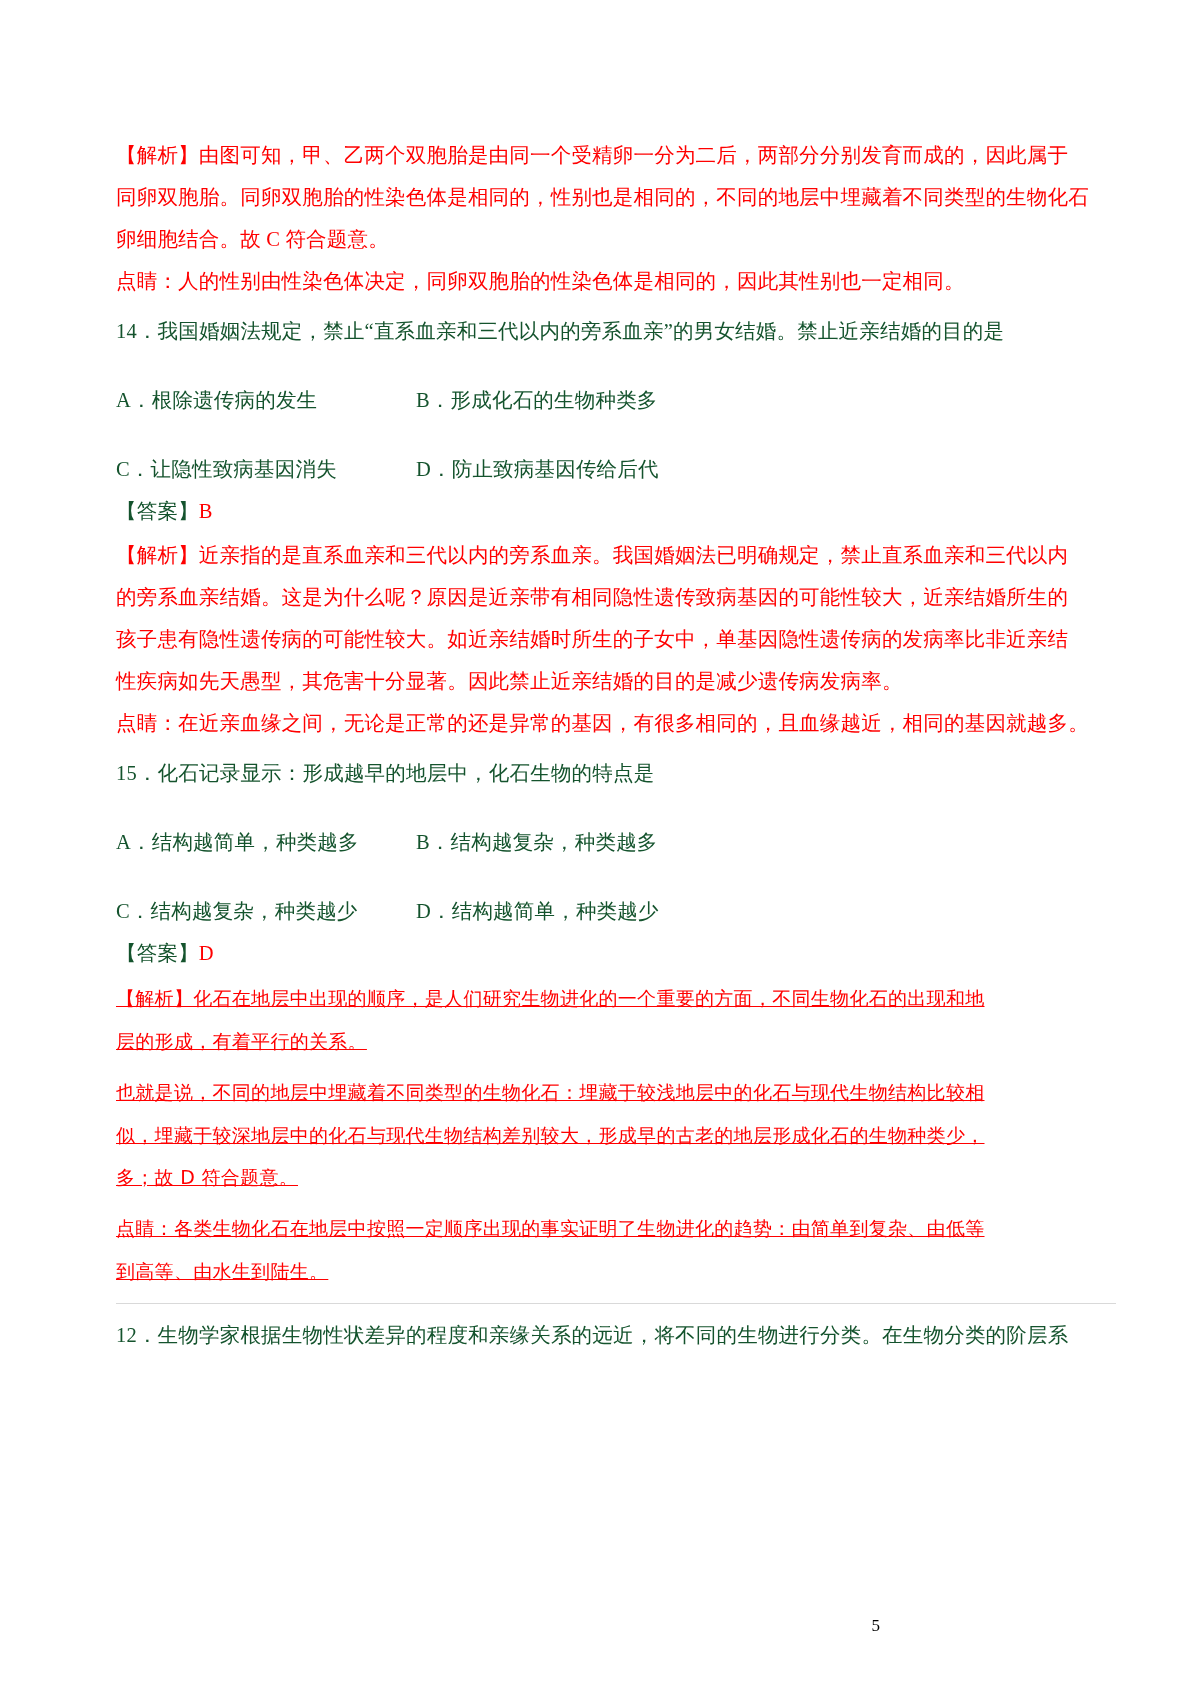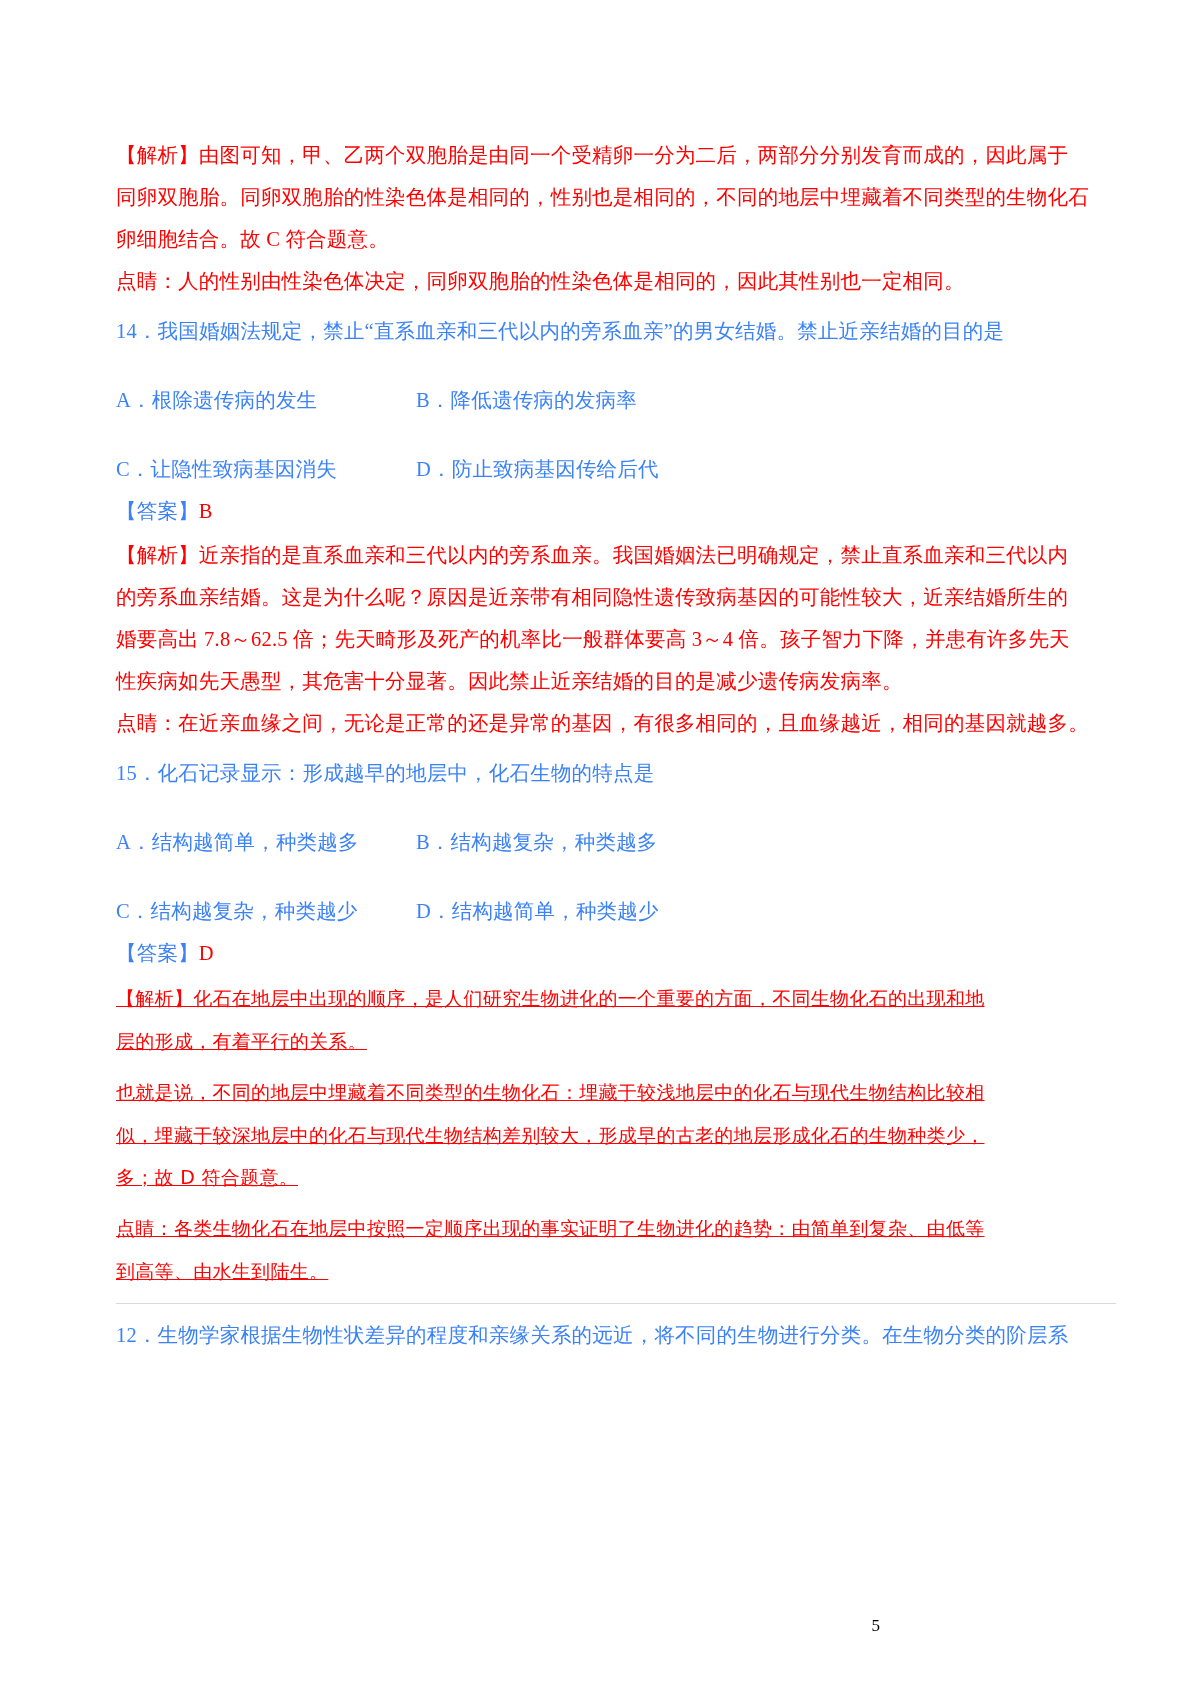--- a/index.html
+++ b/index.html
@@ -29,21 +29,21 @@
   p {
     margin: 0 0 4px 0;
     line-height: 1.95;
     font-size: 20.5px;
     letter-spacing: 0.2px;
   }
   .red {
     color: #ff0000;
   }
   .black {
-    color: #3b82f6;
+    color: #14532d;
   }
   .q-line {
     margin-top: 10px;
     margin-bottom: 2px;
   }
   .opt-line {
     margin: 0 0 2px 0;
   }
   .opt-a { display: inline-block; min-width: 300px; margin-top: 27px; }
   .handwrite {
@@ -81,32 +81,32 @@
     <div class="sol-block">
       <p class="red">【解析】由图可知，甲、乙两个双胞胎是由同一个受精卵一分为二后，两部分分别发育而成的，因此属于</p>
       <p class="red">同卵双胞胎。同卵双胞胎的性染色体是相同的，性别也是相同的，不同的地层中埋藏着不同类型的生物化石</p>
       <p class="red">卵细胞结合。故 C 符合题意。</p>
     </div>
 
     <p class="red">点睛：人的性别由性染色体决定，同卵双胞胎的性染色体是相同的，因此其性别也一定相同。</p>
 
     <p class="black q-line">14．我国婚姻法规定，禁止“直系血亲和三代以内的旁系血亲”的男女结婚。禁止近亲结婚的目的是</p>
     <p class="black opt-line">
-      <span class="opt-a">A．根除遗传病的发生</span><span>B．降低遗传病的发病率</span>
+      <span class="opt-a">A．根除遗传病的发生</span><span>B．形成化石的生物种类多</span>
     </p>
     <p class="black opt-line">
       <span class="opt-a">C．让隐性致病基因消失</span><span>D．防止致病基因传给后代</span>
     </p>
     <p>
       <span class="black">【答案】</span><span class="red">B</span>
     </p>
     <div class="sol-block">
       <p class="red">【解析】近亲指的是直系血亲和三代以内的旁系血亲。我国婚姻法已明确规定，禁止直系血亲和三代以内</p>
       <p class="red">的旁系血亲结婚。这是为什么呢？原因是近亲带有相同隐性遗传致病基因的可能性较大，近亲结婚所生的</p>
-      <p class="red">婚要高出 7.8～62.5 倍；先天畸形及死产的机率比一般群体要高 3～4 倍。孩子智力下降，并患有许多先天</p>
+      <p class="red">孩子患有隐性遗传病的可能性较大。如近亲结婚时所生的子女中，单基因隐性遗传病的发病率比非近亲结</p>
       <p class="red">性疾病如先天愚型，其危害十分显著。因此禁止近亲结婚的目的是减少遗传病发病率。</p>
     </div>
     <p class="red">点睛：在近亲血缘之间，无论是正常的还是异常的基因，有很多相同的，且血缘越近，相同的基因就越多。</p>
 
     <p class="black q-line">15．化石记录显示：形成越早的地层中，化石生物的特点是</p>
     <p class="black opt-line">
       <span class="opt-a">A．结构越简单，种类越多</span><span>B．结构越复杂，种类越多</span>
     </p>
     <p class="black opt-line">
       <span class="opt-a">C．结构越复杂，种类越少</span><span>D．结构越简单，种类越少</span>

